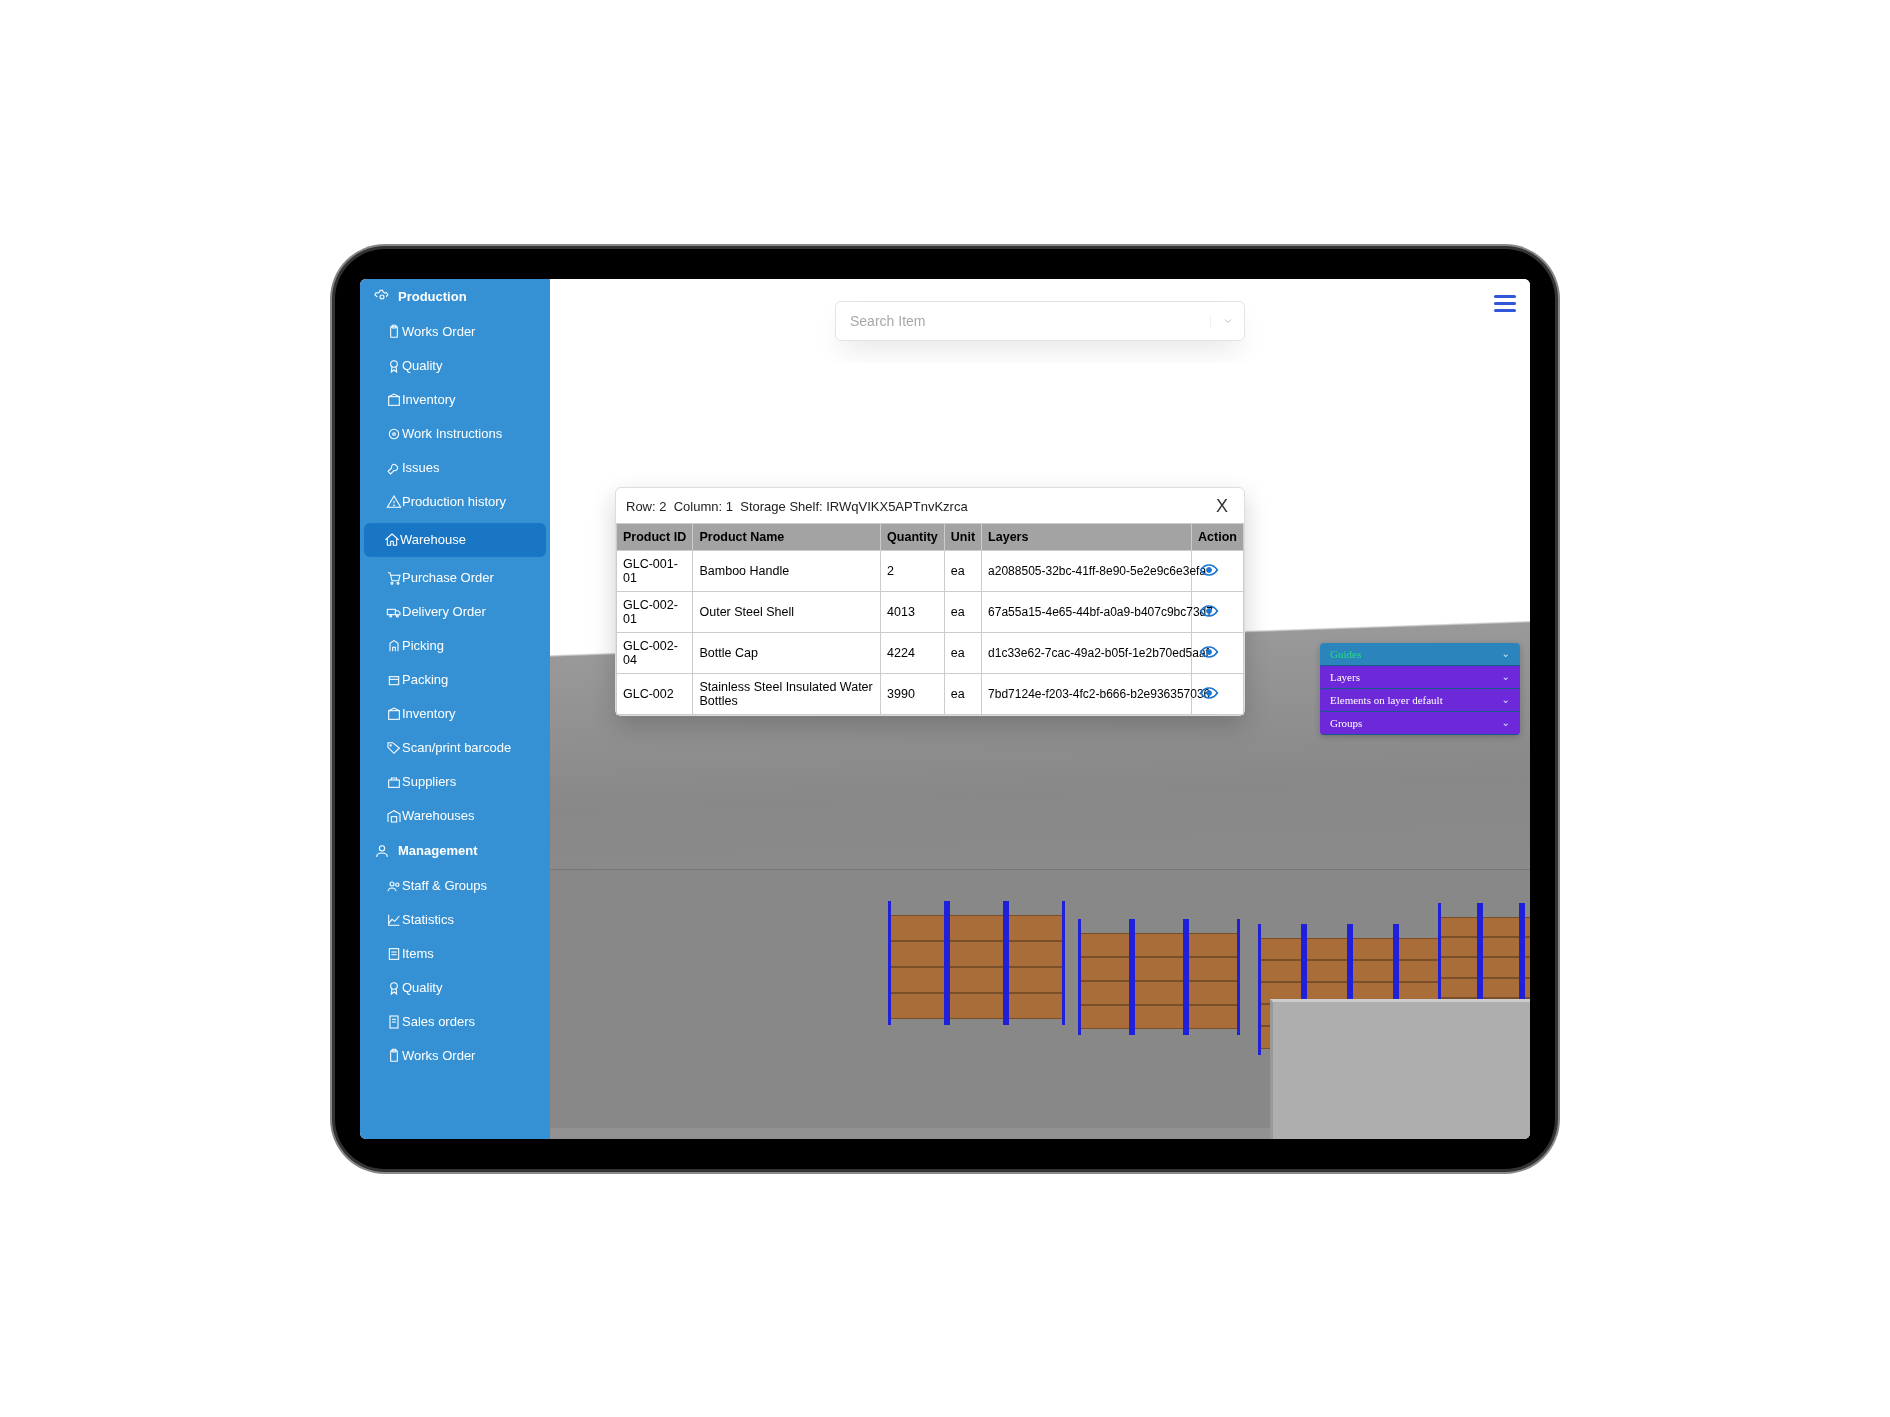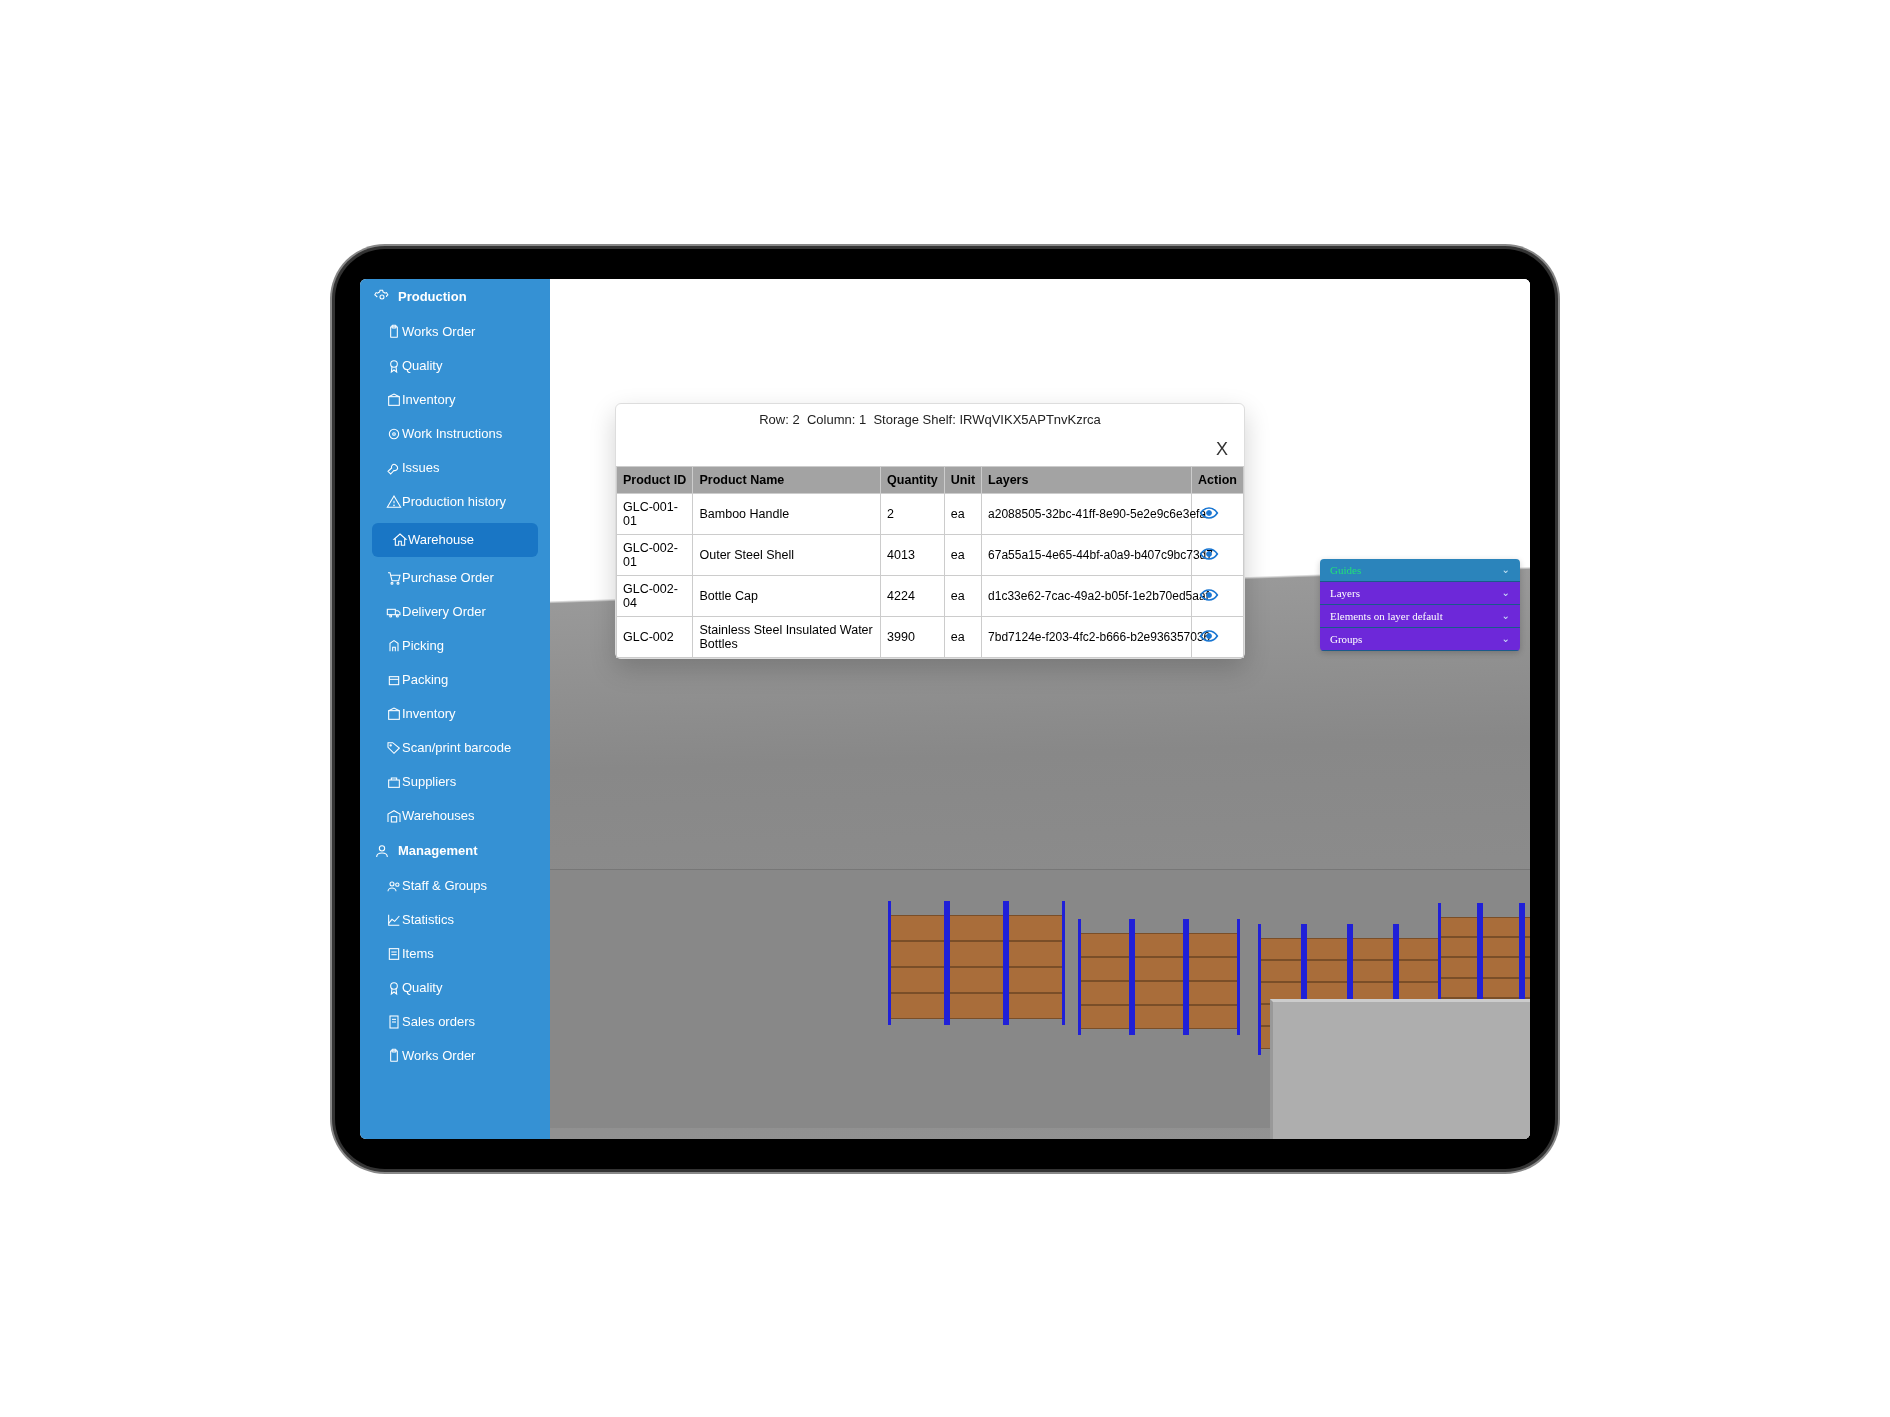--- a/index.html
+++ b/index.html
@@ -48,21 +48,21 @@
 .sidebar-item {
   display: flex;
   align-items: flex-start;
   padding: 9px 10px 9px 26px;
   cursor: pointer;
   font-weight: 500;
 }
 .sidebar-item.active {
   background: #1976c5;
   border-radius: 6px;
-  margin: 0 12px;
+  margin: 0 4px;
   padding-left: 20px;
 }
 .sidebar-icon {
   width: 16px;
   height: 16px;
   display: inline-flex;
   align-items: center;
   justify-content: center;
   flex-shrink: 0;
 }
@@ -193,21 +193,20 @@
   border: 1px solid #ddd;
   border-radius: 6px;
   box-shadow: 0 10px 26px rgba(0,0,0,0.18);
   font-size: 13px;
 }
 .popup-header {
   display: flex;
   align-items: center;
   padding: 8px 10px 6px 10px;
   gap: 12px;
-  flex-direction: column;
 }
 .popup-header .loc { font-size: 13px; color: #222; }
 .popup-close {
   margin-left: auto;
   font-size: 18px;
   cursor: pointer;
   padding: 0 6px;
   color: #333;
 }
 .popup table {
@@ -474,20 +473,35 @@
             <svg viewBox="0 0 24 24" width="16" height="16">
               <rect x="7" y="4" width="10" height="16" rx="1"></rect>
               <rect x="9" y="2" width="6" height="4" rx="1"></rect>
             </svg>
           </span>
           <span>Works Order</span>
         </div>
       </div>
 
     <div class="main">
+      <div class="topbar">
+        <div class="search-wrap">
+          <input class="search-input" placeholder="Search Item" style="">
+          <div class="search-chevron">
+            <svg width="12" height="12" viewBox="0 0 24 24" fill="none" stroke="currentColor" stroke-width="2">
+                <polyline points="6 9 12 15 18 9"></polyline>
+              </svg>
+          </div>
+        </div>
+        <div class="hamburger">
+          <div></div>
+            <div></div>
+            <div></div>
+        </div>
+      </div>
 
       <div class="viewport">
         <div class="scene-bg"></div>
         <div class="floor"></div>
         <div class="shelf-area" id="shelf-area">
           <div class="selected-bin" style="left:80px; bottom:96px;"></div>
         <div class="rack" style="left: 10px; bottom: 70px;">
               <div class="level" style="width: 55px; height: 25.9px;"></div>
               <div class="level" style="width: 55px; height: 25.9px;"></div>
               <div class="level" style="width: 55px; height: 25.9px;"></div>

